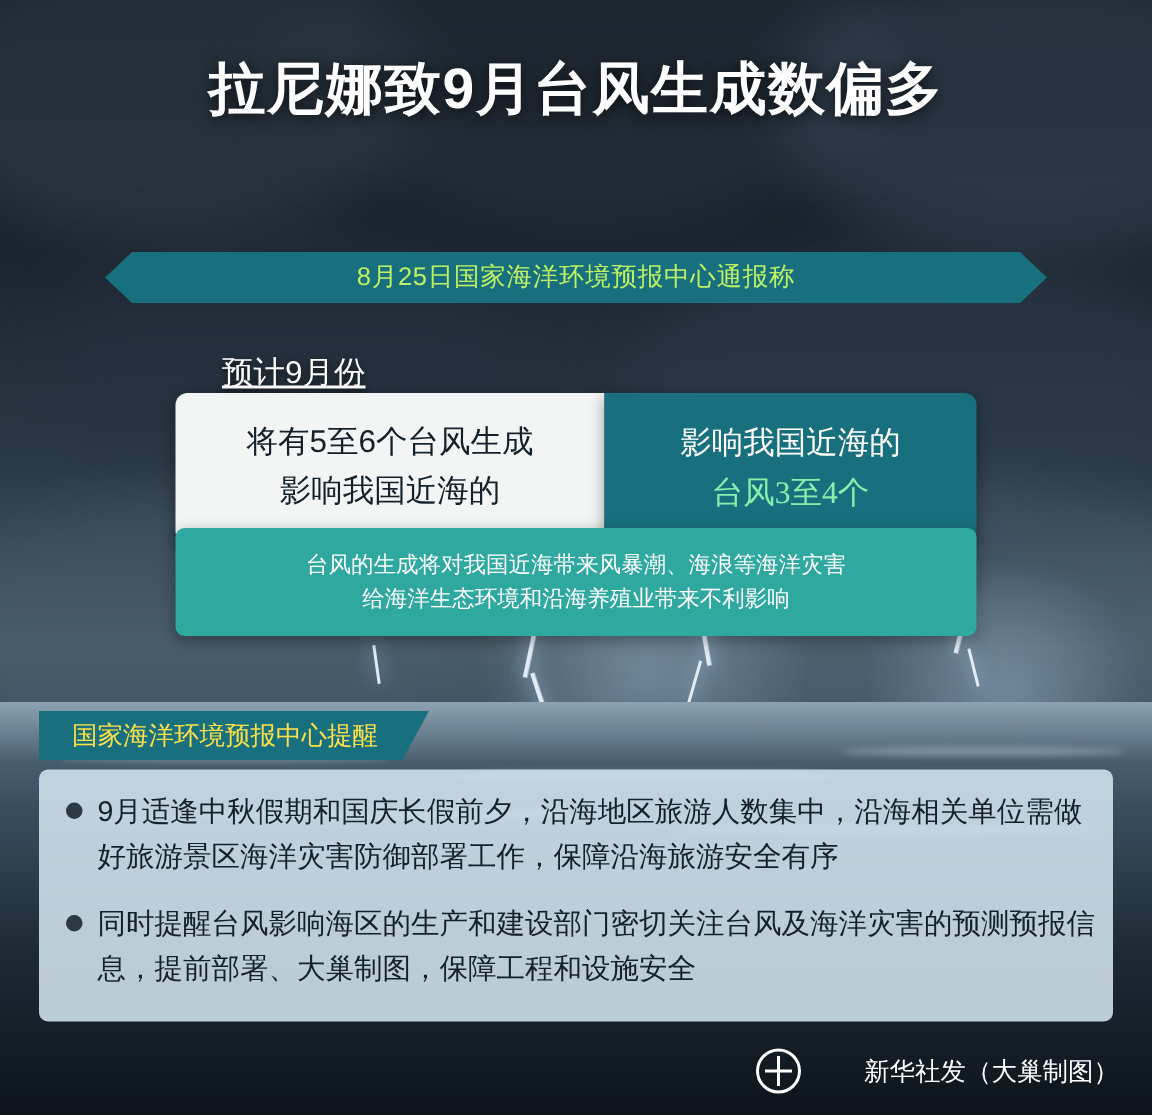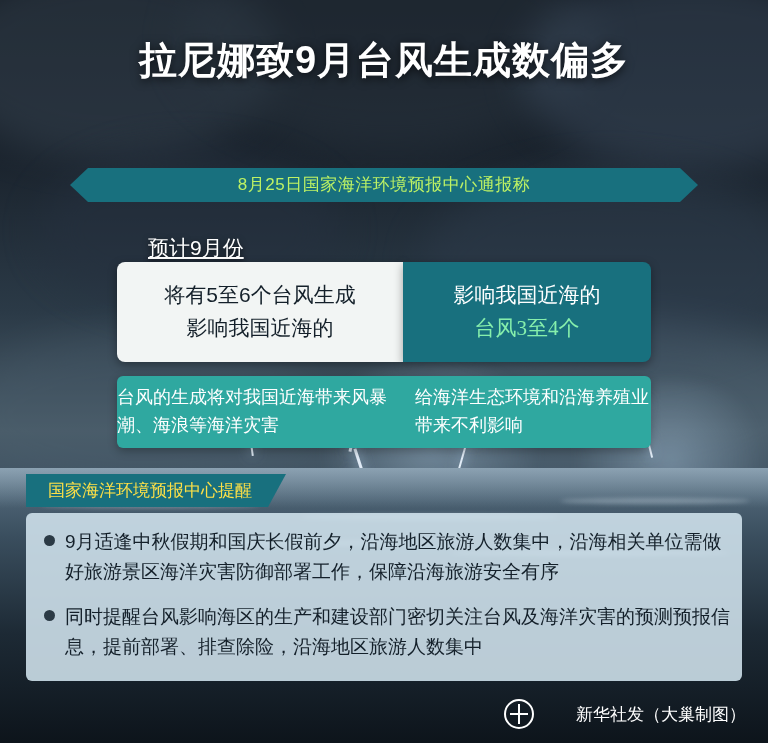--- a/index.html
+++ b/index.html
@@ -132,26 +132,25 @@
   }
   .card-teal .hi { color: #86efac; }
 
   .note {
     position: absolute;
     left: 117px; top: 352px;
     width: 534px; height: 72px;
     background: #2fa8a0;
     border-radius: 6px;
     color: #ffffff;
-    font-size: 18px;
+    font-size: 15px;
     line-height: 1.55;
-    display: flex; 
+    display: flex; flex-direction: column;
     align-items: center; justify-content: center;
     box-shadow: 0 3px 10px rgba(0,0,0,.3);
-    margin-top: 24px;
   }
 
   
   .alert-tag {
     position: absolute;
     left: 26px; top: 474px;
     height: 33px;
     padding: 0 34px 0 22px;
     background: #18707e;
     clip-path: polygon(0 0, 100% 0, calc(100% - 18px) 100%, 0 100%);
@@ -275,21 +274,21 @@
 
   <div class="alert-tag">国家海洋环境预报中心提醒</div>
 
   <div class="bullets">
     <div class="bullet">
       <span class="dot"></span>
       <span class="btext">9月适逢中秋假期和国庆长假前夕，沿海地区旅游人数集中，沿海相关单位需做好旅游景区海洋灾害防御部署工作，保障沿海旅游安全有序</span>
     </div>
     <div class="bullet">
       <span class="dot"></span>
-      <span class="btext">同时提醒台风影响海区的生产和建设部门密切关注台风及海洋灾害的预测预报信息，提前部署、排查除险，沿海地区旅游人数集中</span>
+      <span class="btext">同时提醒台风影响海区的生产和建设部门密切关注台风及海洋灾害的预测预报信息，提前部署、大巢制图，保障工程和设施安全</span>
     </div>
   </div>
 
   <div class="footer">
     <span class="logo"></span>
     <span>新华社发（大巢制图）</span>
   </div>
 
 </div>
 

